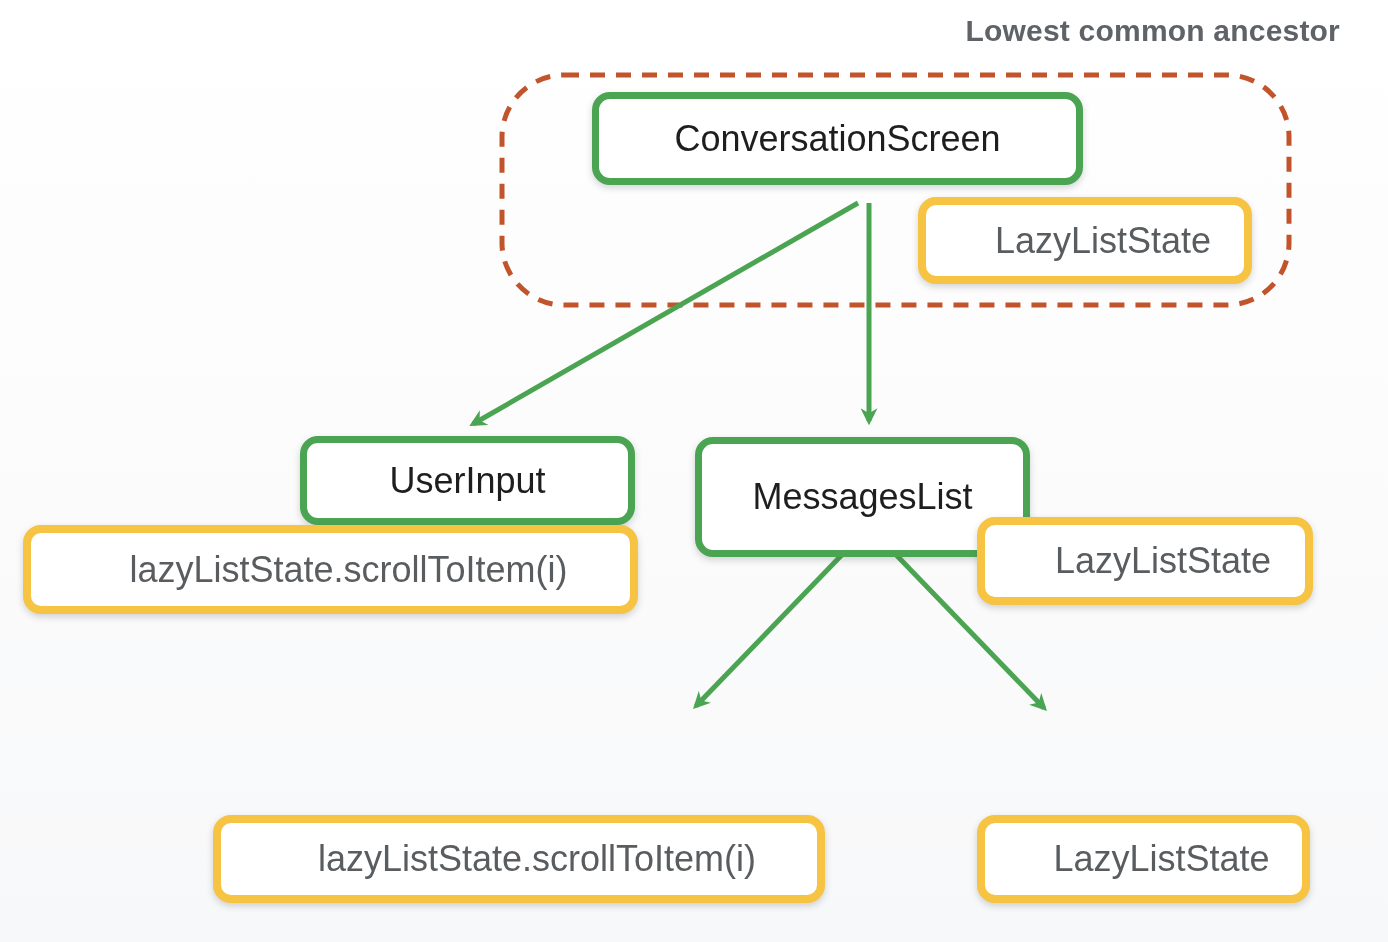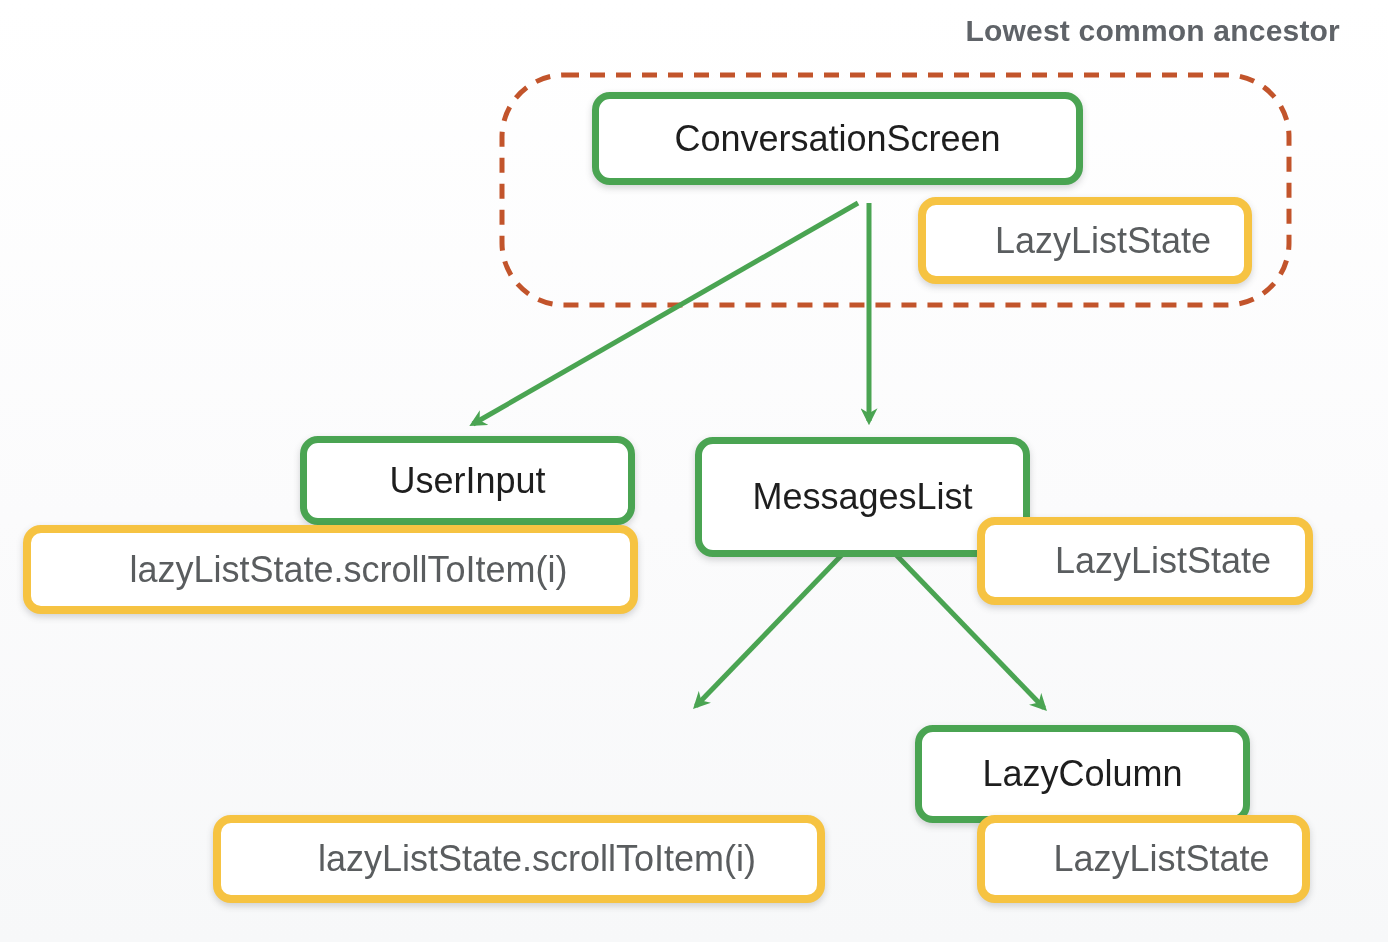--- a/index.html
+++ b/index.html
@@ -110,17 +110,16 @@
 
   <div class="node yellow pos-call-left">lazyListState.scrollToItem(i)</div>
 
   <div class="node green pos-messages">MessagesList</div>
 
   <div class="node yellow pos-state-mid">LazyListState</div>
 
 
   <div class="node yellow pos-call-bottom">lazyListState.scrollToItem(i)</div>
 
-  <div class="node green pos-lazycolumn">LazyColumn</div>
 
   <div class="node yellow pos-state-bottom">LazyListState</div>
 
 </div>
 
 </body></html>

